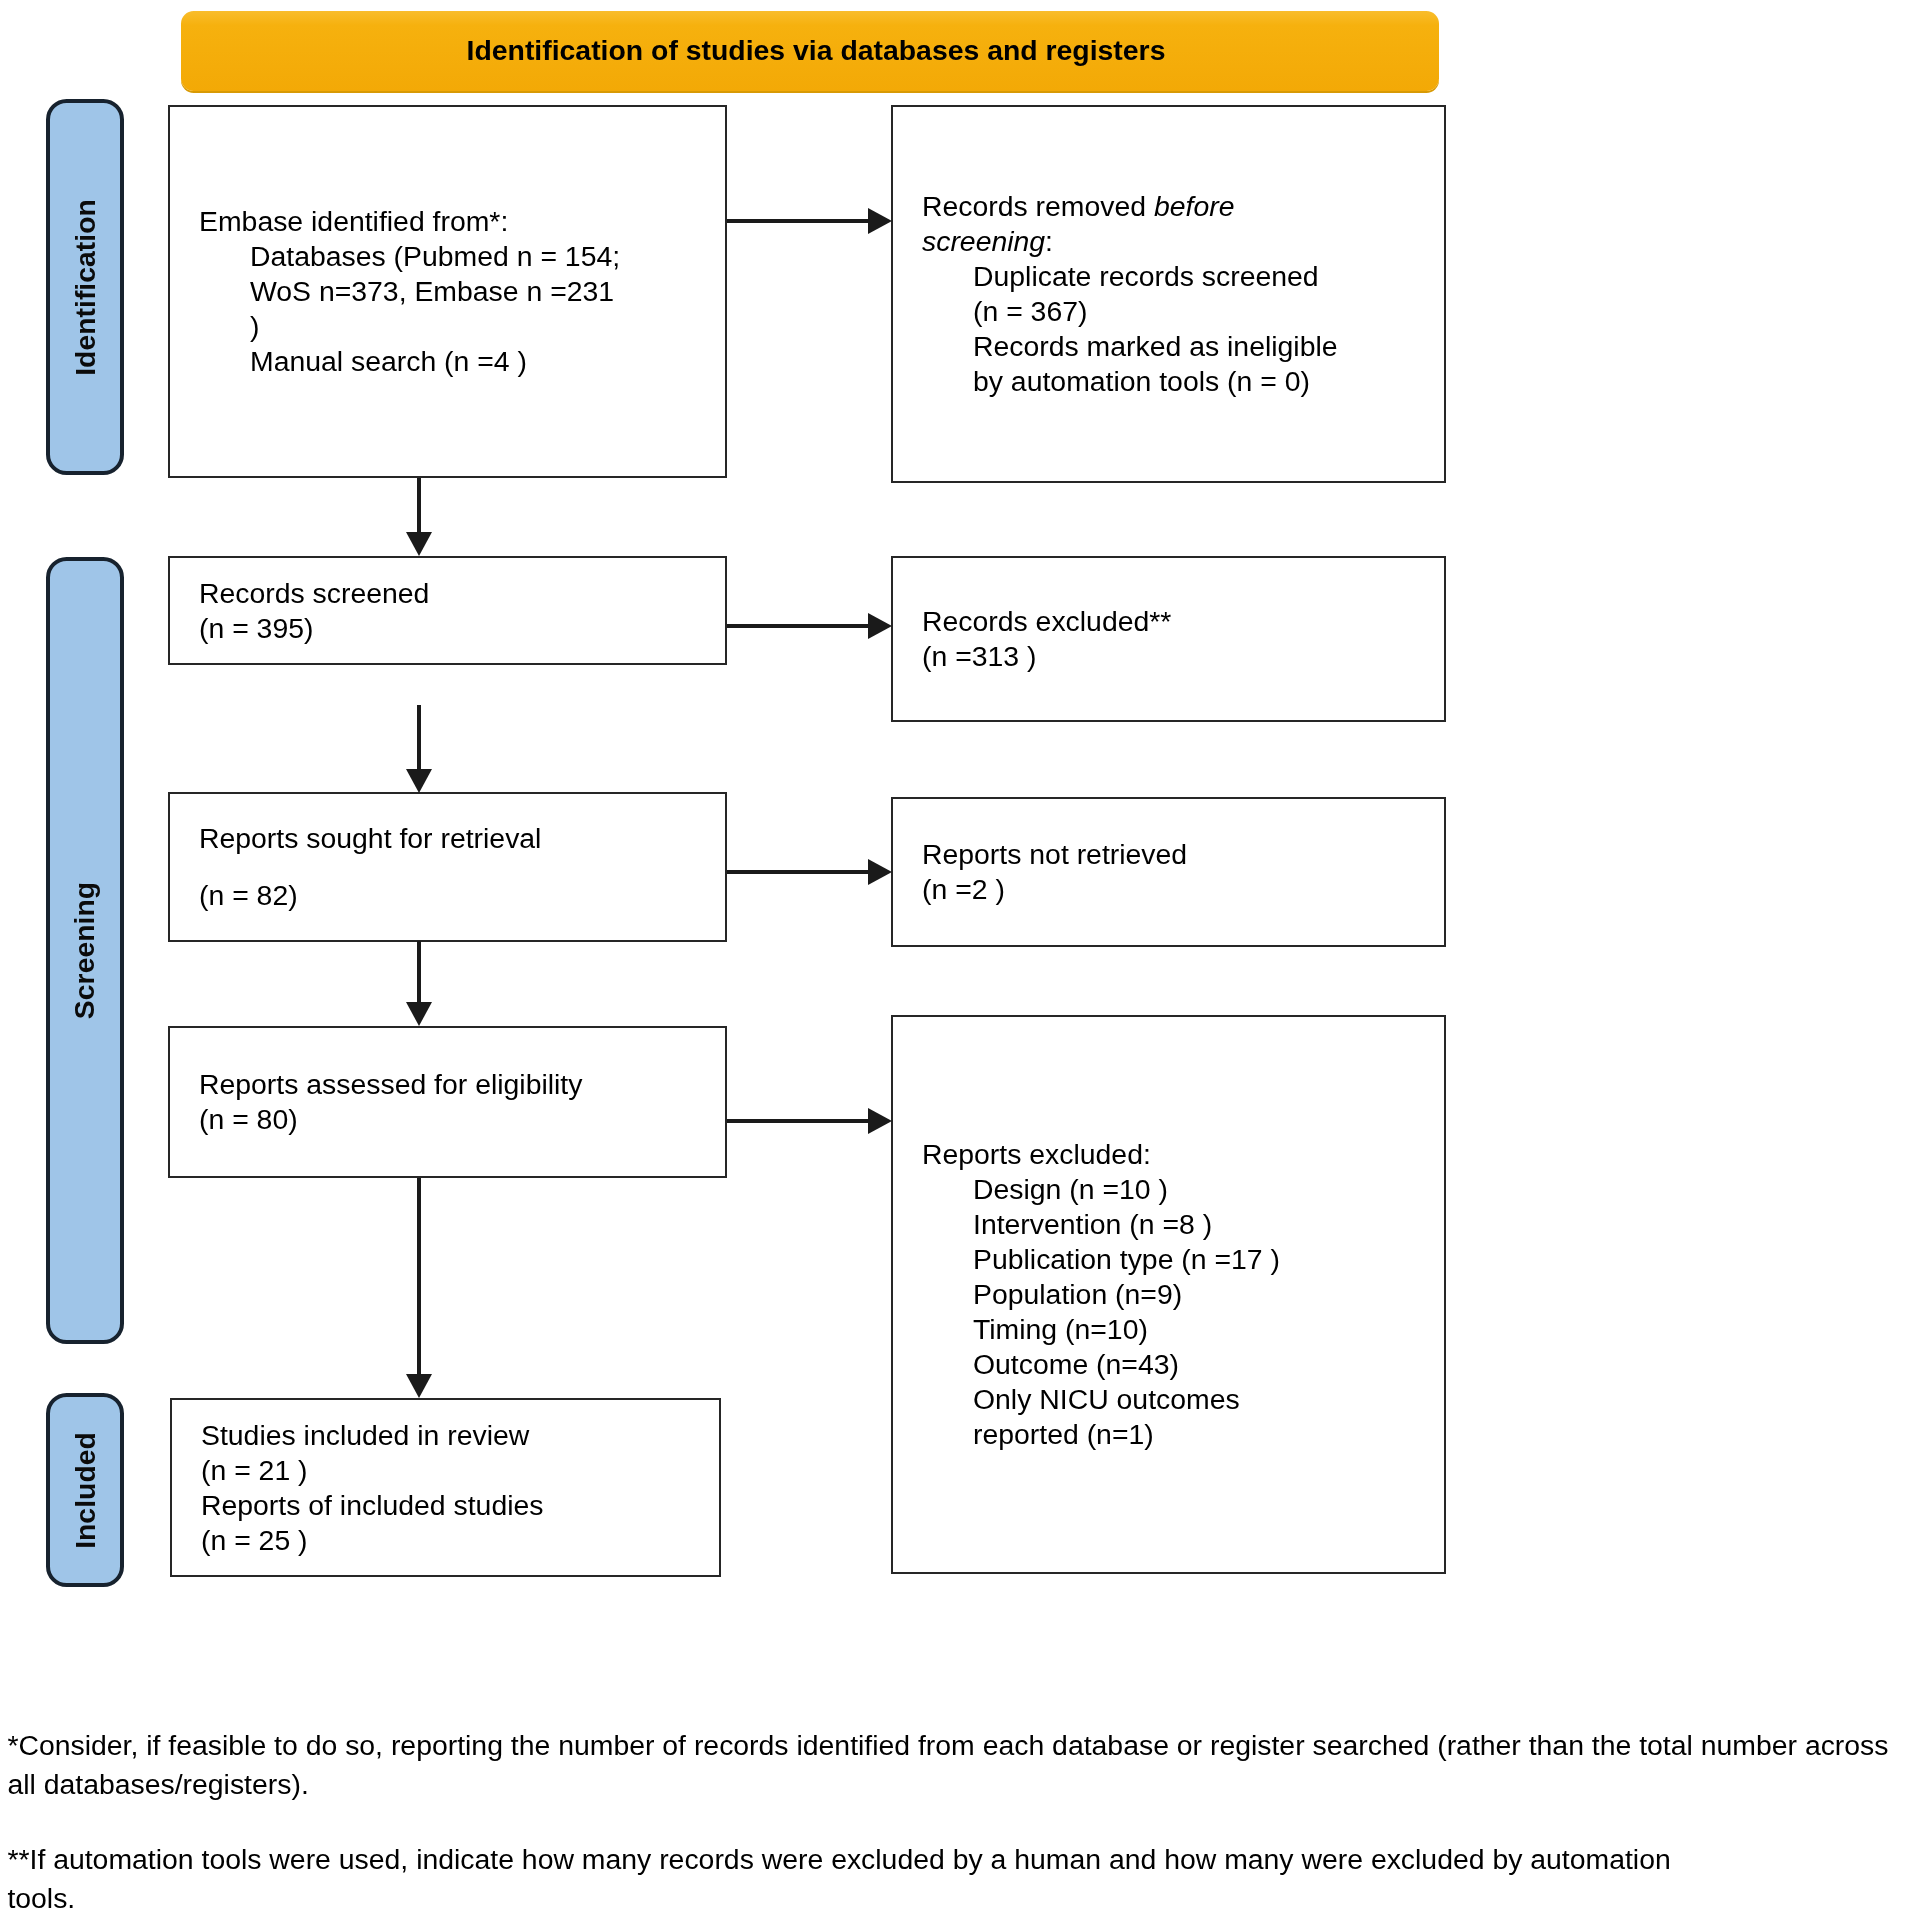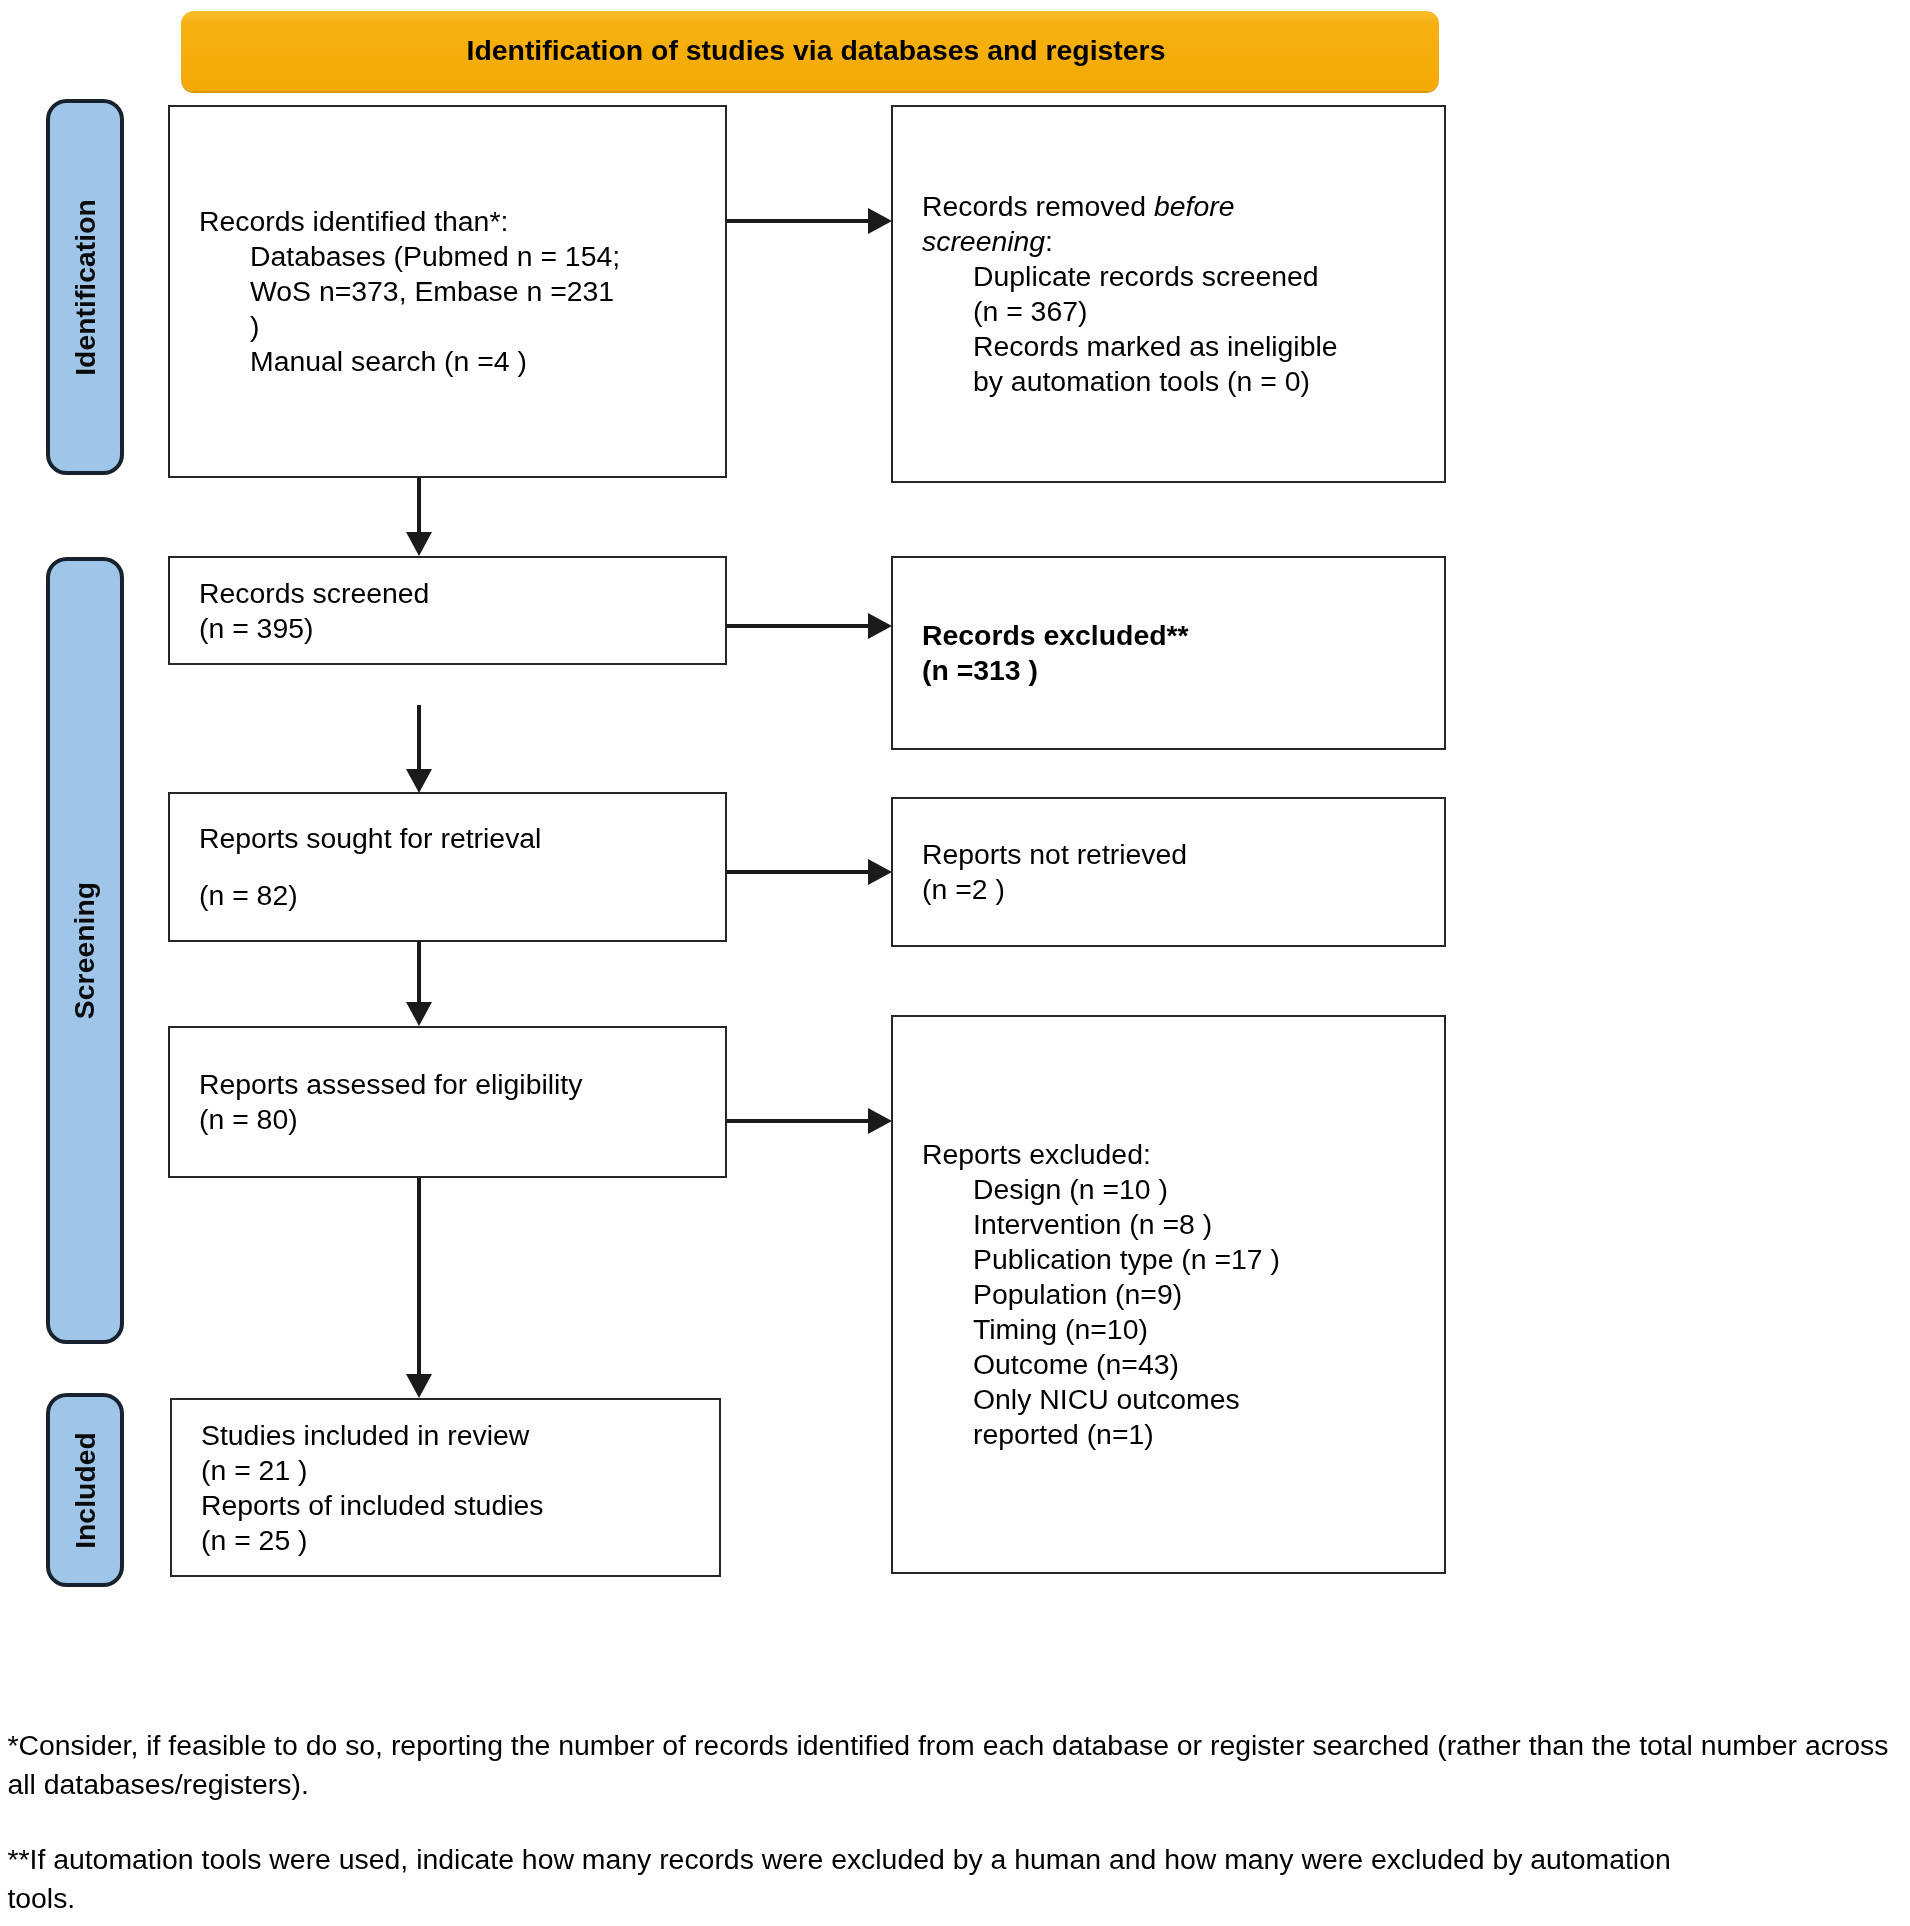--- a/index.html
+++ b/index.html
@@ -49,21 +49,21 @@
     border:2.9px solid #262626;
     box-sizing:border-box;
     display:flex;flex-direction:column;justify-content:center;
     padding-left:29px;padding-right:9.8px;
     font-size:28.4px;line-height:35px;
   }
   .fbox .indent{margin-left:51px;}
   .b1{left:168px;top:105px;width:559px;height:373px;}
   .b2{left:891px;top:105px;width:555px;height:378px;}
   .b3{left:168px;top:556px;width:559px;height:109px;}
-  .b4{left:891px;top:556px;width:555px;height:194px;font-weight:bold;}
+  .b4{left:891px;top:556px;width:555px;height:166px;}
   .b5{left:168px;top:792px;width:559px;height:150px;gap:22px;}
   .b6{left:891px;top:797px;width:555px;height:150px;}
   .b7{left:168px;top:1026px;width:559px;height:152px;}
   .b8{left:891px;top:1015px;width:555px;height:559px;}
   .b9{left:170px;top:1398px;width:551px;height:179px;}
 
   
   .harrow{position:absolute;height:3.9px;background:#1a1a1a;}
   .harrow::after{
     content:"";position:absolute;left:100%;top:50%;transform:translateY(-50%);
@@ -110,21 +110,21 @@
     <span>Identification</span>
   </div>
   <div class="stage stage-screening">
     <span>Screening</span>
   </div>
   <div class="stage stage-included">
     <span>Included</span>
   </div>
 
   <div class="fbox b1">
-    <div>Records identified than*:</div>
+    <div>Embase identified from*:</div>
     <div class="indent">Databases (Pubmed n = 154;</div>
     <div class="indent">WoS n=373, Embase n =231</div>
     <div class="indent">)</div>
     <div class="indent">Manual search (n =4 )</div>
   </div>
 
   <div class="fbox b2">
     <div><span>Records removed </span><em>before</em></div>
     <div><em>screening</em><span>:</span></div>
     <div class="indent">Duplicate records screened</div>

